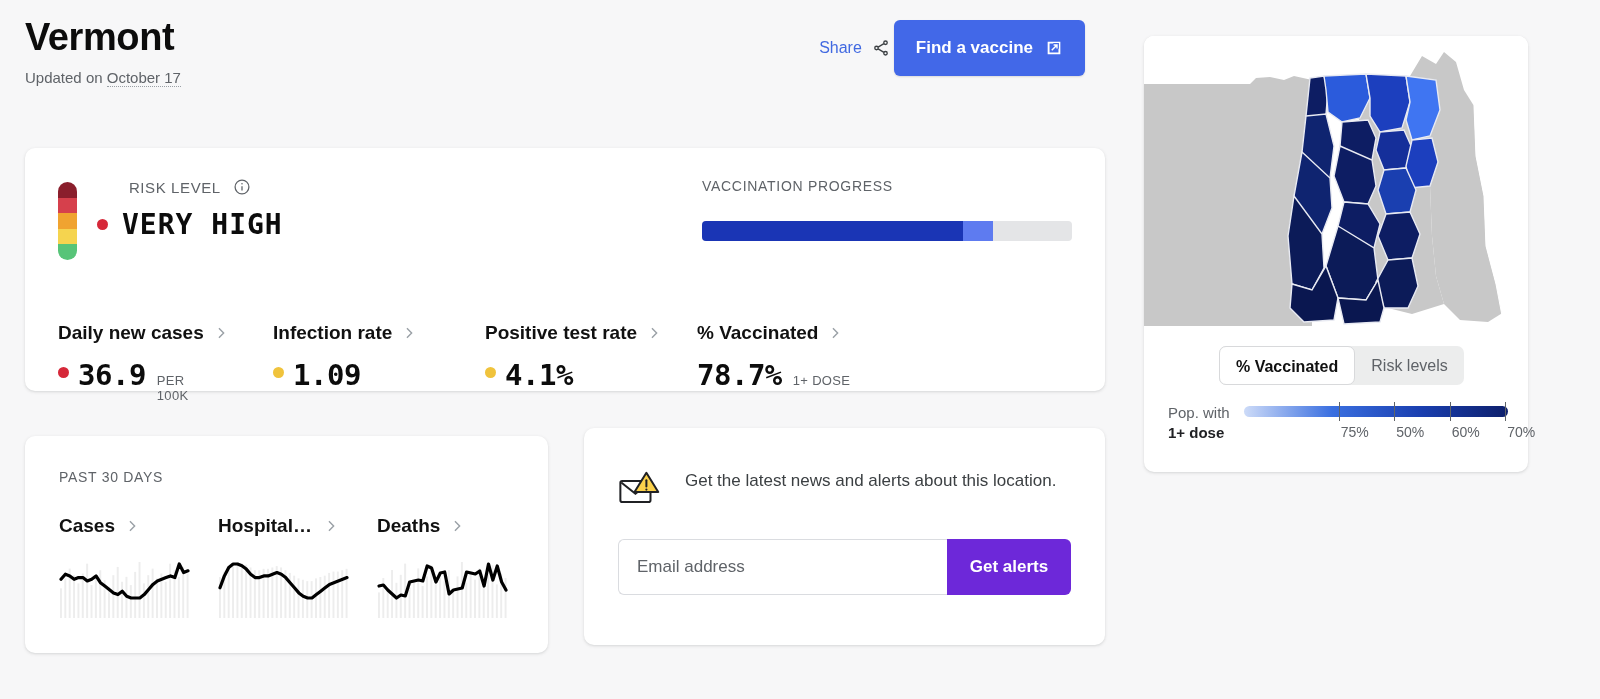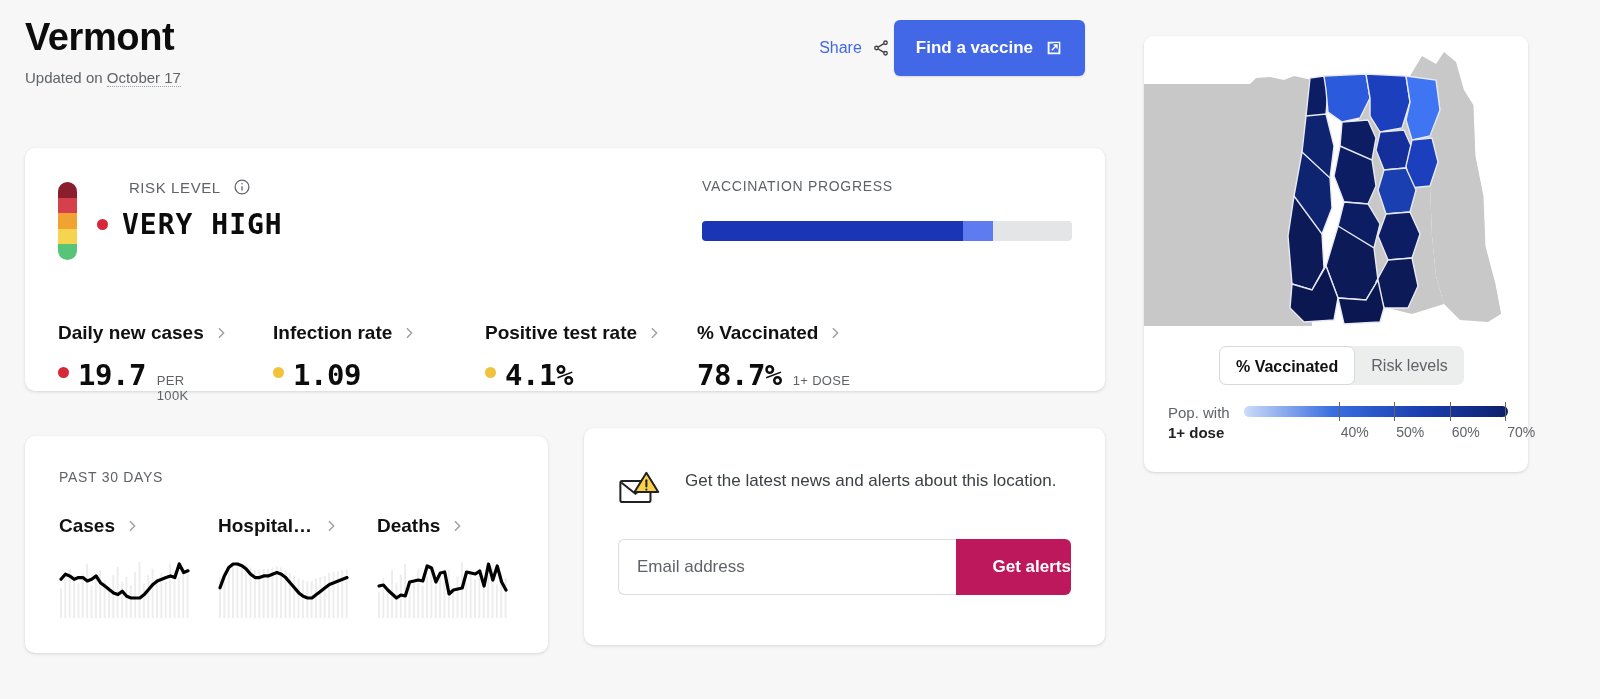--- a/index.html
+++ b/index.html
@@ -127,23 +127,23 @@
   .alerts-text { font-size: 17px; color: #3c4043; line-height: 29px; padding-top: 5px; }
   .email-row { display: flex; margin-top: 26px; height: 56px; }
   .email-input {
     flex: 1; border: 1px solid #dadce0; border-right: none;
     border-radius: 6px 0 0 6px; padding: 0 18px;
     font-size: 17px; color: #202124; font-family: "Liberation Sans", sans-serif;
     outline: none; background: #fff;
   }
   .email-input::placeholder { color: #5f6368; }
   .alerts-btn {
-    width: 115px; border: none; border-radius: 0 6px 6px 0;
-    background: #be185d; color: #fff; font-size: 17px; font-weight: bold;
-    cursor: pointer; font-family: "Liberation Sans", sans-serif; text-align: right;
+    width: 124px; border: none; border-radius: 0 6px 6px 0;
+    background: #6d28d9; color: #fff; font-size: 17px; font-weight: bold;
+    cursor: pointer; font-family: "Liberation Sans", sans-serif;
   }
 
   
   .map-view {
     position: absolute; left: 0; top: 0; width: 384px; height: 290px;
     border-radius: 10px 10px 0 0; overflow: hidden; background: #fff;
   }
   .map-view svg { display: block; width: 384px; height: 290px; }
   .map-toggle {
     position: absolute; left: 75px; top: 310px;
@@ -242,21 +242,21 @@
     <div class="metrics" id="metrics-row">
         <div class="metric">
           <div class="metric-head">
             <span class="metric-name">Daily new cases</span>
             <svg class="chev" viewBox="0 0 24 24" fill="none" stroke="#9aa0a6" stroke-width="2.4">
               <path d="M8.5 4 L16.5 12 L8.5 20"></path>
             </svg>
           </div>
           <div class="metric-body">
             <span class="dot" style="background:#d62839"></span>
-            <span class="metric-val">19.7</span>
+            <span class="metric-val">36.9</span>
             <span class="metric-unit stack">PER 100K</span>
           </div>
         </div>
         <div class="metric">
           <div class="metric-head">
             <span class="metric-name">Infection rate</span>
             <svg class="chev" viewBox="0 0 24 24" fill="none" stroke="#9aa0a6" stroke-width="2.4">
               <path d="M8.5 4 L16.5 12 L8.5 20"></path>
             </svg>
           </div>
@@ -484,21 +484,21 @@
         <b>1+ dose</b>
       </div>
       <div class="legend-scale">
         <div class="legend-bar" id="legend-bar" style="background: linear-gradient(to right, rgb(205, 219, 248), rgb(58, 111, 224), rgb(26, 63, 176), rgb(13, 31, 107));">
             <span class="legend-tick" style="left: 36%;"></span>
             <span class="legend-tick" style="left: 57%;"></span>
             <span class="legend-tick" style="left: 78%;"></span>
             <span class="legend-tick" style="left: 99%;"></span>
           </div>
         <div class="legend-ticks-labels" id="legend-labels">
-            <span style="left: 42%;">40%</span>
+            <span style="left: 42%;">75%</span>
             <span style="left: 63%;">50%</span>
             <span style="left: 84%;">60%</span>
             <span style="left: 105%;">70%</span>
           </div>
       </div>
     </div>
   </div>
 </div>
 
 </body></html>

